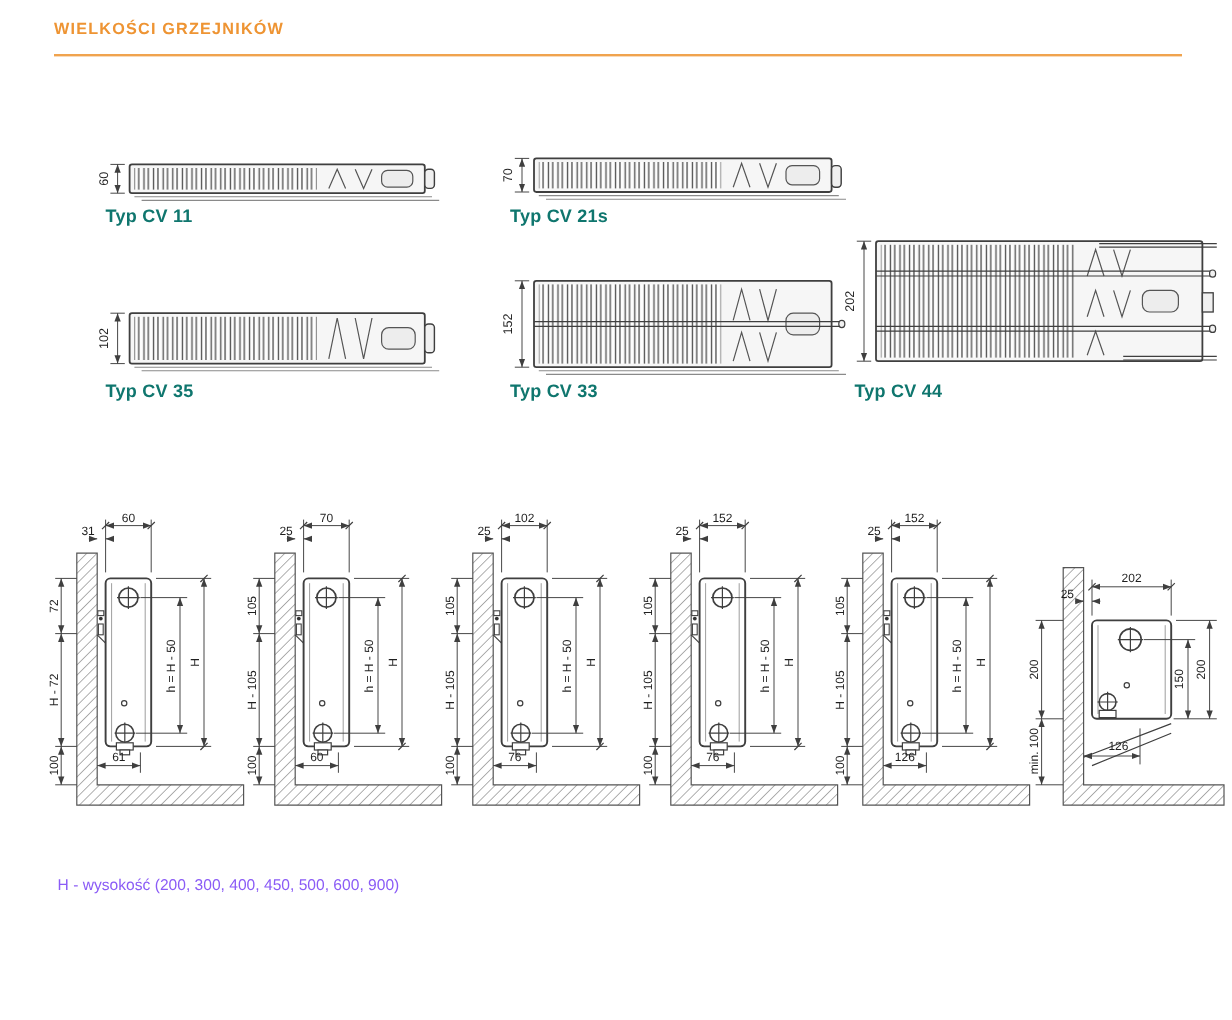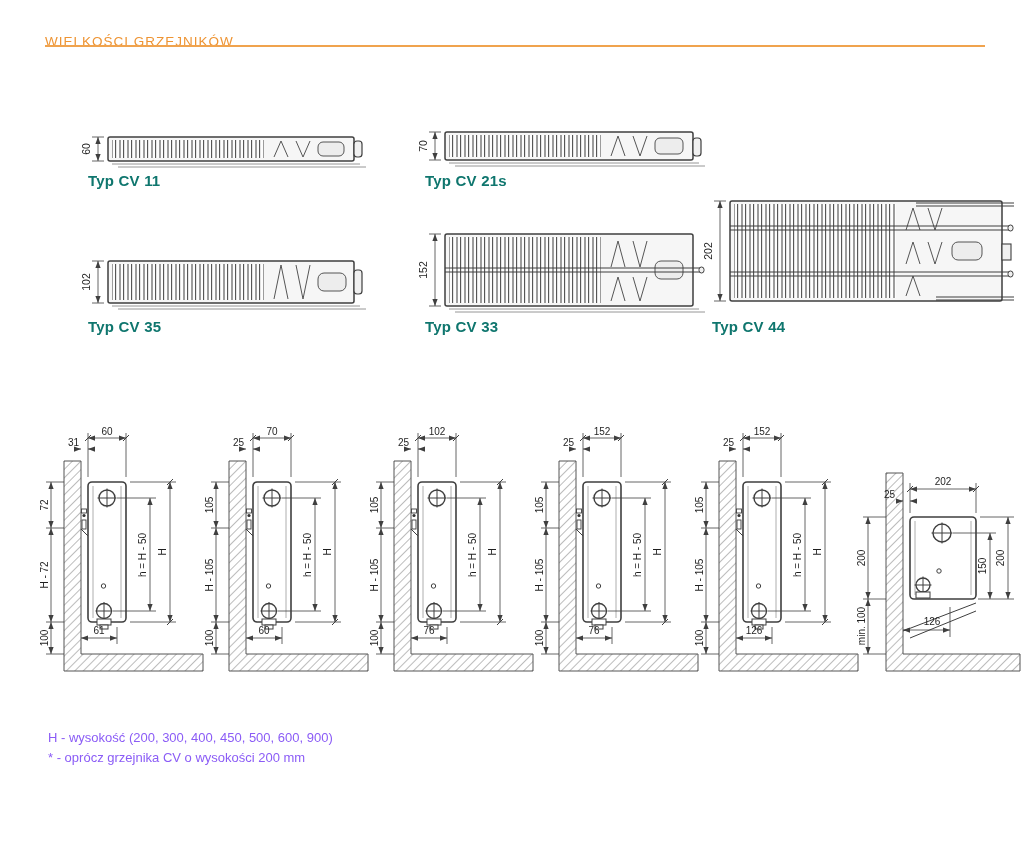--- a/index.html
+++ b/index.html
@@ -1,19 +1,19 @@
 <!DOCTYPE html>
 <html><head>
 <meta charset="utf-8">
 <style>
   html,body{margin:0;padding:0;background:#ffffff;}
   #page{position:relative;width:1027px;height:850px;background:#fff;overflow:hidden;
         font-family:"Liberation Sans",sans-serif;}
   .abs{position:absolute;}
-  #hdr{left:45px;top:34px;font-size:13.5px;font-weight:normal;letter-spacing:1px;color:#EE9433;}
+  #hdr{left:45px;top:16px;font-size:13.5px;font-weight:bold;letter-spacing:1px;color:#EE9433;}
   #hdr-rule{left:45px;top:45px;width:940px;height:0;border-top:2px solid #F0A34E;}
   .typ-label{font-size:15px;font-weight:bold;color:#0f766e;letter-spacing:0.2px;}
   #section-heading{left:45px;top:374px;font-size:14.5px;font-weight:bold;color:#1C3B57;}
   #legend{left:48px;top:728px;color:#8b5cf6;font-size:13px;line-height:20px;font-weight:500;}
   .dt{font-family:"Liberation Sans",sans-serif;font-size:10px;fill:#1f1f1f;}
   .dt2{font-family:"Liberation Sans",sans-serif;font-size:10.5px;fill:#1f1f1f;}
   svg{display:block;}
 </style>
 </head>
 <body>
@@ -256,16 +256,15 @@
     <text class="dt" x="45" y="73" text-anchor="end">25</text>
     <text class="dt" transform="translate(15,133) rotate(-90)" text-anchor="middle">200</text>
     <text class="dt" transform="translate(15,201) rotate(-90)" text-anchor="middle">min. 100</text>
     <text class="dt" transform="translate(136,141) rotate(-90)" text-anchor="middle">150</text>
     <text class="dt" transform="translate(154,133) rotate(-90)" text-anchor="middle">200</text>
     <text class="dt" x="82" y="200" text-anchor="middle">126</text>
   </svg>
 
   <div class="abs" id="legend">
     <div>H - wysokość (200, 300, 400, 450, 500, 600, 900)</div>
-    <div>* - oprócz grzejnika CV o wysokości 200 mm</div>
   </div>
 
 </div>
 
 </body></html>

